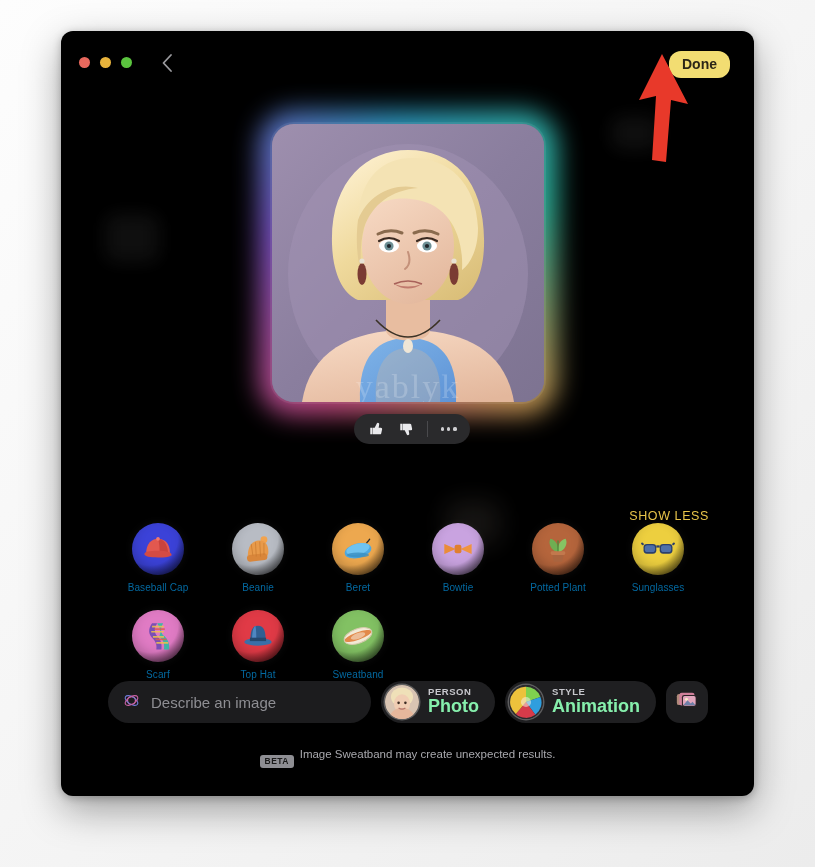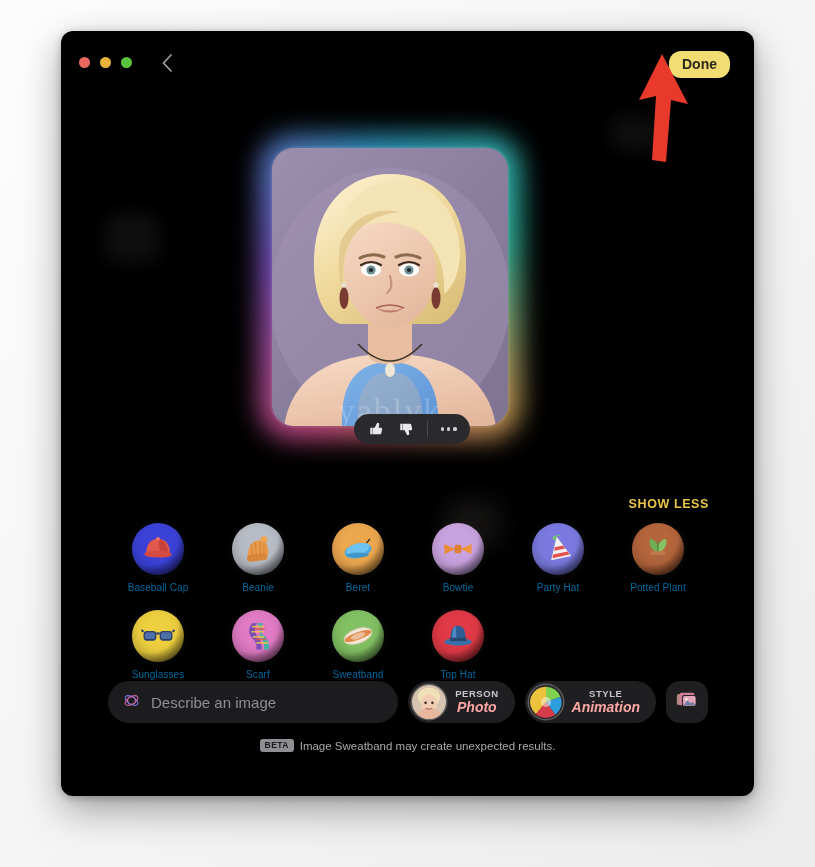--- a/index.html
+++ b/index.html
@@ -70,21 +70,21 @@
     filter: blur(9px);
     opacity:.85;
   }
   .ghost.left  { left:44px;  top:183px; width:54px; height:48px; }
   .ghost.right { left:550px; top:85px;  width:48px; height:34px; }
   .ghost.mid   { left:385px; top:470px; width:54px; height:44px; background:#1b1917; filter:blur(13px);}
 
   
   .hero-wrap {
     position:absolute; left:211px; top:93px;
-    width:236px; height:278px;margin-top:24px;
+    width:272px; height:278px;
   }
   .hero-glow {
     position:absolute; inset:-13px;
     border-radius:34px;
     background: conic-gradient(from 210deg,
       #ff5fa8, #a06bff, #3ec9ff, #3ef0d0, #ffc46b, #ff5fa8);
     filter: blur(13px);
     opacity:.75;
   }
   .hero {
@@ -121,22 +121,22 @@
 
   
   .sec-head {
     position:absolute; left:47px; top:466px; width:600px; height:18px;
   }
   .sec-title {
     position:absolute; left:0; right:0; text-align:center;
     color:#f0f0f0; font-size:12.5px; font-weight:700; letter-spacing:.7px;
   }
   .show-less {
-    position:absolute; right:-1px; top:0;
-    color:#e8c44a; font-size:12.5px; font-weight:700; letter-spacing:.6px;
+    position:absolute; right:-1px; top:12px;
+    color:#e8c44a; font-size:12.5px; font-weight:400; letter-spacing:.6px;
     cursor:pointer;
   }
 
   .grid {
     position:absolute; left:47px; top:492px;
     width:600px;
     display:grid;
     grid-template-columns: repeat(6, 1fr);
     row-gap: 17px;
   }
@@ -152,21 +152,21 @@
   }
   .cell-icon svg { display:block; }
   .cell-label {
     color:#0369a1; font-size:10px; letter-spacing:.1px; white-space:nowrap;
   }
 
   
   .bottombar {
     position:absolute; left:47px; top:650px;
     width:600px; height:42px;
-    display:flex; align-items:center; gap:10px;text-align:center;
+    display:flex; align-items:center; gap:10px;
   }
   .describe {
     flex:1 1 auto;
     height:42px;
     background:#1c1c1e;
     border-radius:21px;
     display:flex; align-items:center;
     padding:0 15px; gap:11px;
     cursor:text;
   }
@@ -182,39 +182,39 @@
     cursor:pointer;
   }
   .chip-av {
     width:34px; height:34px; border-radius:50%;
     overflow:hidden; flex:0 0 auto;
     box-shadow:0 0 0 1.5px rgba(255,255,255,.28);
   }
   .chip-av svg { display:block; width:100%; height:100%; }
   .chip-txt { display:flex; flex-direction:column; justify-content:center; gap:1px; }
   .chip-kicker { color:#c7c7cc; font-size:9.5px; font-weight:700; letter-spacing:.55px; line-height:1; }
-  .chip-value { color:#fca5a5; font-size:14px; font-weight:700; line-height:1.1;font-style:italic; }
+  .chip-value { color:#86efac; font-size:18px; font-weight:700; line-height:1.1; }
 
   .photo-btn {
     width:42px; height:42px; flex:0 0 auto;
     background:#1f1f21;
     border-radius:14px;
     display:flex; align-items:center; justify-content:center;
     cursor:pointer;
   }
 
   
   .footer {
     position:absolute; left:0; right:0; top:708px;
     display:flex; align-items:center; justify-content:center; gap:6px;
   }
   .beta-badge {
     background:#8e8e93; color:#1a1a1a;
     font-size:8.5px; font-weight:700; letter-spacing:.4px;
-    padding:2px 5px 2.5px; border-radius:3px; line-height:1;
+    padding:2px 5px 2.5px; border-radius:3px; line-height:1;margin-top:16px;
   }
   .footer-txt { color:#a8a8ad; font-size:11.5px; }
 </style>
 </head>
 <body>
 
 <div id="page">
 
   <div class="window">
 
@@ -380,35 +380,20 @@
             <svg width="34" height="34" viewBox="0 0 40 40">
       <path d="M4 14 L17 20 L4 26 Z" fill="#f09440"></path>
       <path d="M36 14 L23 20 L36 26 Z" fill="#f09440"></path>
       <path d="M4 14 L17 20 L4 26 Z" fill="#e07f2e" opacity=".35"></path>
       <rect x="16" y="15" width="8" height="10" rx="2.4" fill="#e07f2e"></rect>
             </svg>
           </div>
           <div class="cell-label">Bowtie</div>
         </div>
         <div class="cell">
-          <div class="cell-icon" style="background: radial-gradient(circle at 35% 28%, rgb(123, 122, 224), rgb(123, 122, 224) 55%, rgba(0, 0, 0, 0.35));">
-            <svg width="34" height="34" viewBox="0 0 40 40">
-      <path d="M21 5 L33 31 L9 31 Z" fill="#f2f2f4" transform="rotate(-12 21 18)"></path>
-      <path d="M21 5 L33 31 L9 31 Z" fill="none"></path>
-      <g transform="rotate(-12 21 18)">
-        <path d="M16 17 L26.5 17 L28 21 L15 21 Z" fill="#e2534f"></path>
-        <path d="M12.5 25 L30 25 L31.5 29 L11 29 Z" fill="#e2534f"></path>
-      </g>
-      <circle cx="16" cy="7" r="2.4" fill="#74c46a"></circle>
-      <path d="M16 7 q3 -4 6 -3" stroke="#74c46a" stroke-width="1.4" fill="none"></path>
-            </svg>
-          </div>
-          <div class="cell-label">Party Hat</div>
-        </div>
-        <div class="cell">
           <div class="cell-icon" style="background: radial-gradient(circle at 35% 28%, rgb(181, 101, 60), rgb(181, 101, 60) 55%, rgba(0, 0, 0, 0.35));">
             <svg width="34" height="34" viewBox="0 0 40 40">
       <path d="M20 24 C12 22 8 14 11 8 C17 9 21 15 20 24 Z" fill="#6fae52"></path>
       <path d="M20 24 C28 22 32 14 29 8 C23 9 19 15 20 24 Z" fill="#86c463"></path>
       <path d="M20 24 L20 10" stroke="#4e8a3c" stroke-width="1.6"></path>
       <path d="M13 25 h14 l-2 10 h-10 Z" fill="#a9643f"></path>
       <rect x="11.5" y="22.5" width="17" height="4.5" rx="1.6" fill="#c2784d"></rect>
             </svg>
           </div>
           <div class="cell-label">Potted Plant</div>
@@ -431,40 +416,40 @@
             <svg width="34" height="34" viewBox="0 0 40 40">
       <path d="M13 5 C8 12 9 18 13 22 C17 26 19 30 18 36 L24 36 C25 29 23 24 19 20 C16 17 15 11 19 5 Z" fill="#7a4fb5"></path>
       <path d="M19 5 C23 11 24 17 21 21 C26 24 28 29 27 36 L33 36 C34 28 31 22 26 19 C23 16 23 10 26 5 Z" fill="#3fb5a8"></path>
       <path d="M13 9 h14 M12 15 h15 M14 21 h13 M18 28 h14" stroke="#f2c14a" stroke-width="2" opacity=".85"></path>
       <path d="M16 12 h12 M17 24 h13" stroke="#e2584f" stroke-width="2" opacity=".8"></path>
             </svg>
           </div>
           <div class="cell-label">Scarf</div>
         </div>
         <div class="cell">
+          <div class="cell-icon" style="background: radial-gradient(circle at 35% 28%, rgb(224, 58, 70), rgb(224, 58, 70) 55%, rgba(0, 0, 0, 0.35));">
+            <svg width="34" height="34" viewBox="0 0 40 40">
+      <path d="M11 26 C11 14 13 8 20 8 C27 8 29 14 29 26 Z" fill="#2f5f92"></path>
+      <path d="M17 8 C18 14 18 20 18 26 L13 26 C13 16 14 10 17 8 Z" fill="#4e87c2"></path>
+      <ellipse cx="20" cy="27" rx="16" ry="4.4" fill="#3a6fa8"></ellipse>
+      <rect x="10.5" y="22" width="19" height="4" fill="#24486e"></rect>
+            </svg>
+          </div>
+          <div class="cell-label">Top Hat</div>
+        </div>
+        <div class="cell">
           <div class="cell-icon" style="background: radial-gradient(circle at 35% 28%, rgb(130, 193, 99), rgb(130, 193, 99) 55%, rgba(0, 0, 0, 0.35));">
             <svg width="34" height="34" viewBox="0 0 40 40">
       <ellipse cx="20" cy="20" rx="17" ry="8.5" fill="#f2ead6" transform="rotate(-20 20 20)"></ellipse>
       <ellipse cx="20" cy="20" rx="17" ry="4.4" fill="#e2894a" transform="rotate(-20 20 20)"></ellipse>
       <ellipse cx="20" cy="20" rx="17" ry="8.5" fill="none" stroke="#d5c9ad" stroke-width="1.2" transform="rotate(-20 20 20)"></ellipse>
       <ellipse cx="20" cy="20" rx="9" ry="3.4" fill="#f7f2e4" opacity=".5" transform="rotate(-20 20 20)"></ellipse>
             </svg>
           </div>
           <div class="cell-label">Sweatband</div>
-        </div>
-        <div class="cell">
-          <div class="cell-icon" style="background: radial-gradient(circle at 35% 28%, rgb(224, 58, 70), rgb(224, 58, 70) 55%, rgba(0, 0, 0, 0.35));">
-            <svg width="34" height="34" viewBox="0 0 40 40">
-      <path d="M11 26 C11 14 13 8 20 8 C27 8 29 14 29 26 Z" fill="#2f5f92"></path>
-      <path d="M17 8 C18 14 18 20 18 26 L13 26 C13 16 14 10 17 8 Z" fill="#4e87c2"></path>
-      <ellipse cx="20" cy="27" rx="16" ry="4.4" fill="#3a6fa8"></ellipse>
-      <rect x="10.5" y="22" width="19" height="4" fill="#24486e"></rect>
-            </svg>
-          </div>
-          <div class="cell-label">Top Hat</div>
         </div>
       </div>
 
     <div class="bottombar">
 
       <div class="describe">
         <span>
           <svg width="17" height="17" viewBox="0 0 24 24">
             <circle cx="12" cy="12" r="5.6" fill="none" stroke="#d06aa8" stroke-width="1.7"></circle>
             <ellipse cx="12" cy="12" rx="10" ry="5.2" fill="none" stroke="#6f79d6" stroke-width="1.6" transform="rotate(32 12 12)"></ellipse>

